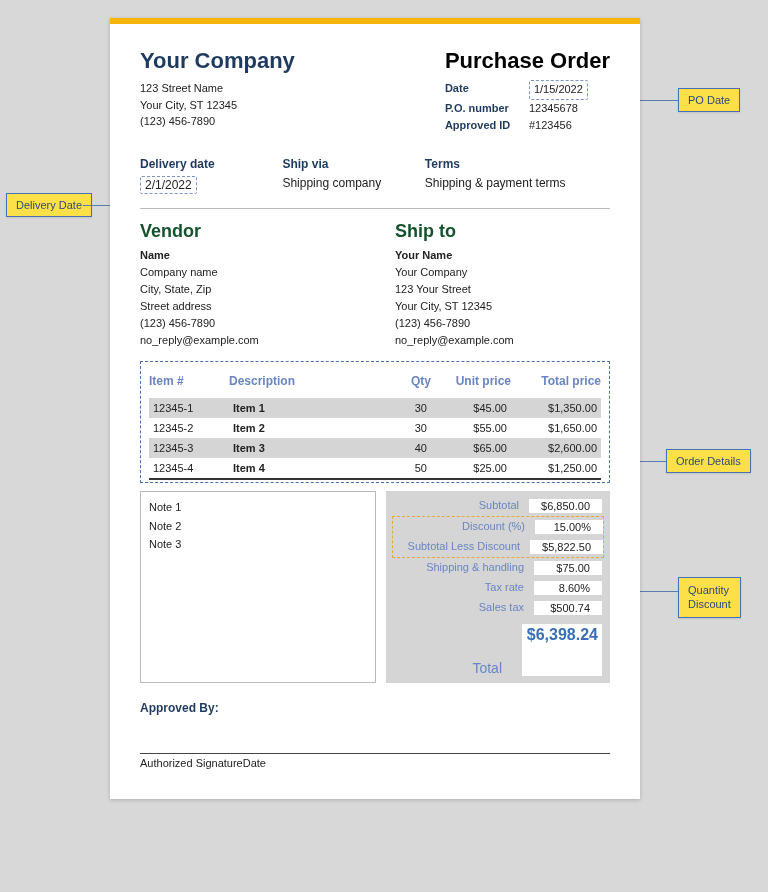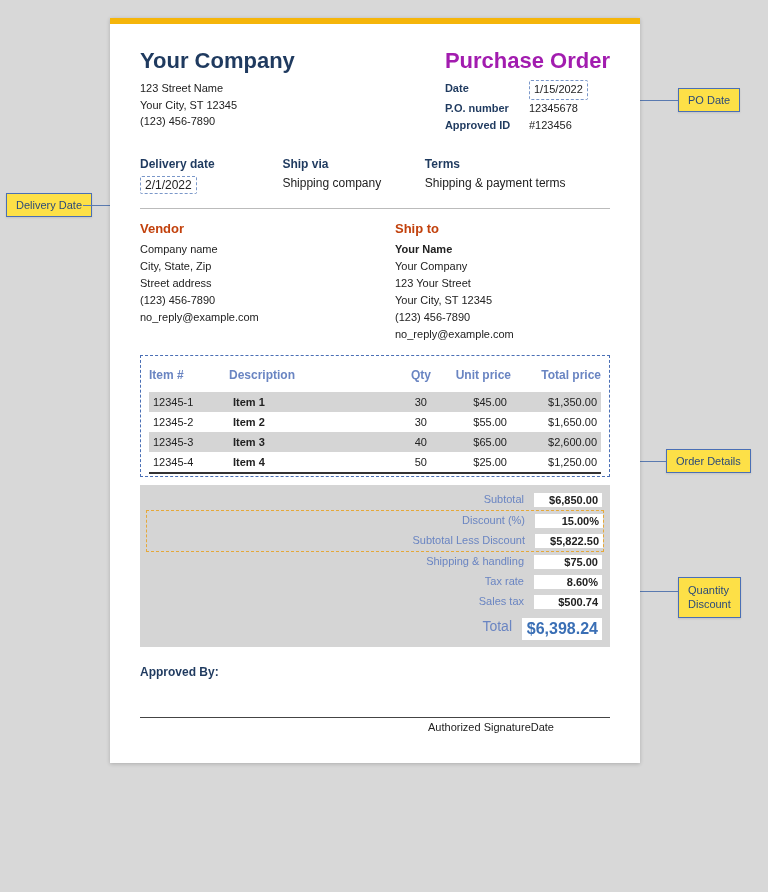--- a/index.html
+++ b/index.html
@@ -30,21 +30,21 @@
   .hdr { display: flex; justify-content: space-between; }
   .company h1 {
     color: #1f3a5f;
     font-size: 22px;
     font-weight: bold;
     margin-bottom: 6px;
   }
   .company .addr-line { line-height: 1.5; font-size: 11px; color: #222; }
   .po-block { text-align: left; }
   .po-block h1 {
-    color: #a21caf;
+    color: #000000;
     font-size: 22px;
     font-weight: bold;
     margin-bottom: 6px;
   }
   .po-row { display: flex; font-size: 11px; line-height: 1.6; }
   .po-row .lbl { font-weight: bold; color: #1f3a5f; width: 84px; }
   .po-row .val { }
   .po-row .val.boxed {
     border: 1px dashed #7a97c9;
     padding: 0 4px;
@@ -61,21 +61,21 @@
     border-radius: 2px;
     display: inline-block;
   }
   .rule {
     border: none;
     border-top: 1px solid #bbb;
     margin: 14px 0 12px 0;
   }
   .vendor-ship { display: flex; gap: 40px; }
   .vendor-ship .col { flex: 1; }
-  .vendor-ship h3 { color: #c2410c; font-size: 13px; font-weight: bold; margin-bottom: 5px; }
+  .vendor-ship h3 { color: #14532d; font-size: 18px; font-weight: bold; margin-bottom: 5px; }
   .vendor-ship .line { font-size: 11px; line-height: 1.55; }
   .vendor-ship .line.bold { font-weight: bold; }
   .items-wrap {
     border: 1px dashed #4a6fb5;
     margin-top: 12px;
     padding: 12px 8px 2px 8px;
   }
   table.items { width: 100%; border-collapse: collapse; font-size: 11px; }
   table.items thead th {
     color: #6a85c2;
@@ -101,38 +101,38 @@
     line-height: 1.7;
   }
   .totals {
     flex: 1;
     background: #d5d5d5;
     padding: 5px 8px;
     font-size: 11px;
   }
   .tot-row { display: flex; justify-content: space-between; padding: 3px 0; }
   .tot-row .tlbl { color: #6a85c2; text-align: right; flex: 1; padding-right: 10px; }
-  .tot-row .tval { font-weight: bold; color: #222; background: #fff; padding: 1px 4px; min-width: 68px; text-align: right; }
+  .tot-row .tval { font-weight: normal; color: #222; background: #fff; padding: 1px 12px; min-width: 68px; text-align: right; }
   .disc-box {
     border: 1px dashed #e5a83a;
     padding: 0;
     margin: 0 -2px;
   }
   .tot-total { display: flex; justify-content: space-between; padding: 6px 0 2px 0; }
-  .tot-total .tlbl { color: #6a85c2; font-size: 14px; flex: 1; text-align: right; padding-right: 10px; }
+  .tot-total .tlbl { color: #6a85c2; font-size: 14px; flex: 1; text-align: right; padding-right: 20px; margin-top: 36px; }
   .tot-total .tval { color: #3a6fb5; font-weight: bold; font-size: 16px; background: #fff; padding: 2px 4px; min-width: 80px; text-align: right; }
   .approve {
     margin-top: 18px;
     font-weight: bold;
     color: #1f3a5f;
     font-size: 12px;
   }
   .sig-zone { margin-top: 38px; }
   .sig-line { border-top: 1px solid #444; }
-  .sig-labels { display: flex; justify-content: flex-end; font-size: 11px; padding-top: 3px; }
+  .sig-labels { display: flex; justify-content: flex-start; font-size: 11px; padding-top: 3px; }
   .sig-labels .d { margin-right: 56px; }
 
   
   .callout {
     position: absolute;
     border: 1px solid #4a6fb5;
     background: #fde047;
     color: #2b4a7a;
     font-size: 11px;
     padding: 5px 9px;
@@ -211,20 +211,21 @@
         <h3>Terms</h3>
         <span class="val">Shipping &amp; payment terms</span>
       </div>
     </div>
 
     <hr class="rule">
 
     <div class="vendor-ship">
       <div class="col">
         <h3>Vendor</h3>
+        <div class="line bold">Name</div>
         <div class="line">Company name</div>
         <div class="line">City, State, Zip</div>
         <div class="line">Street address</div>
         <div class="line">(123) 456-7890</div>
         <div class="line">no_reply@example.com</div>
       </div>
       <div class="col">
         <h3>Ship to</h3>
         <div class="line bold">Your Name</div>
         <div class="line">Your Company</div>
@@ -273,20 +274,25 @@
             <td class="desc">Item 4</td>
             <td class="num">50</td>
             <td class="num">$25.00</td>
             <td class="num">$1,250.00</td>
           </tr>
         </tbody>
       </table>
     </div>
 
     <div class="below">
+      <div class="notes">
+        <div>Note 1</div>
+        <div>Note 2</div>
+        <div>Note 3</div>
+      </div>
       <div class="totals">
         <div class="tot-row">
           <span class="tlbl">Subtotal</span>
           <span class="tval">$6,850.00</span>
         </div>
         <div class="disc-box">
           <div class="tot-row">
             <span class="tlbl">Discount (%)</span>
             <span class="tval">15.00%</span>
           </div>

